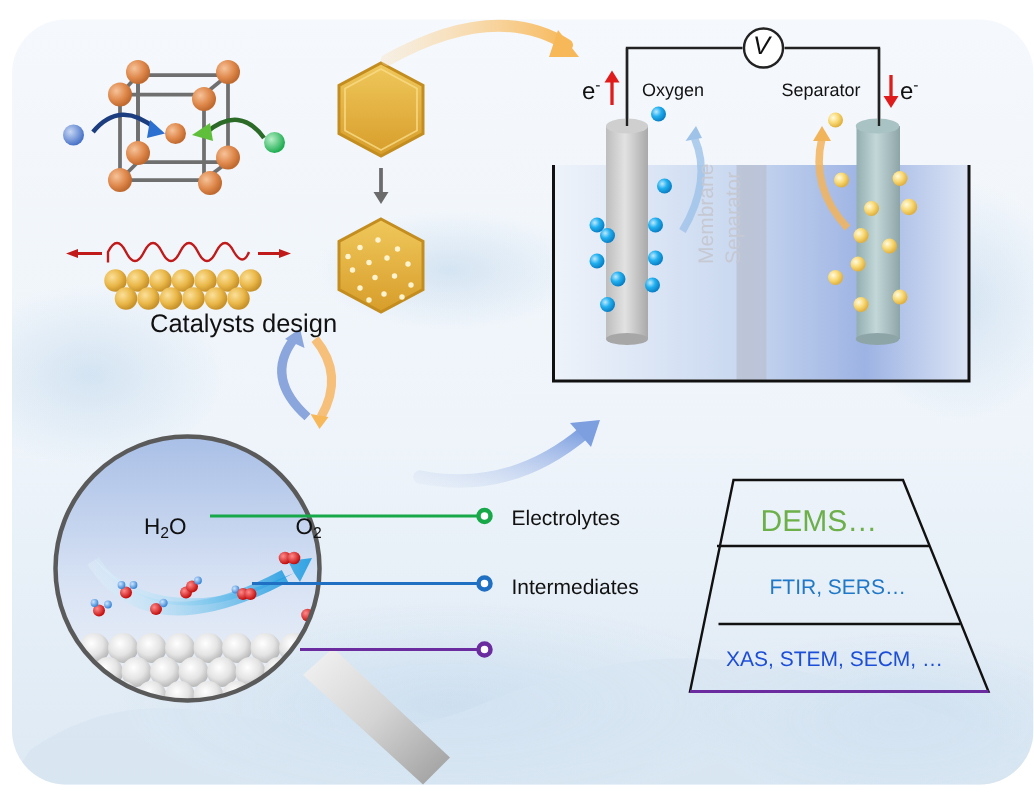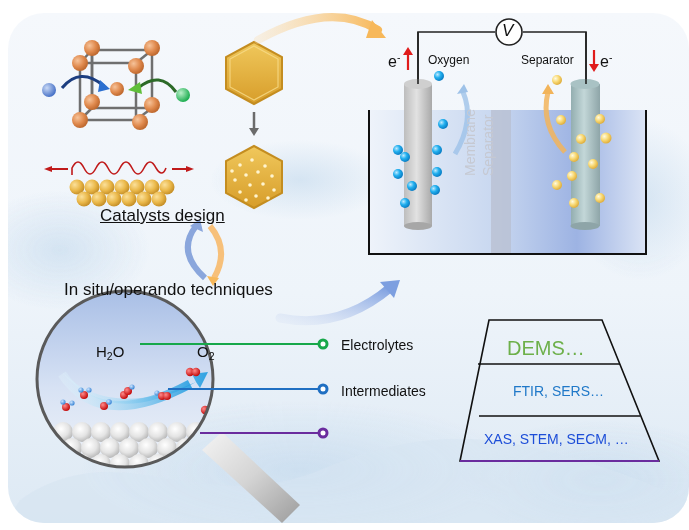--- a/index.html
+++ b/index.html
@@ -362,22 +362,21 @@
   </g>
 
   <g>
     <polygon points="489,320 602,320 659,461 460,461" fill="none" stroke="#111" stroke-width="1.6"></polygon>
     <line x1="478" y1="364" x2="620" y2="364" stroke="#111" stroke-width="1.6"></line>
     <line x1="479" y1="416" x2="640" y2="416" stroke="#111" stroke-width="1.6"></line>
     <line x1="460" y1="461" x2="659" y2="461" stroke="#6a2c9e" stroke-width="2"></line>
   </g>
 </svg>
 
-<div class="txt" style="left:100px;top:206px;font-size:17px;text-decoration:underline;">Catalysts design</div>
-<div class="txt" style="left:64px;top:280px;font-size:17px;">In situ/operando techniques</div>
+<div class="txt" style="left:100px;top:206px;font-size:17px;">Catalysts design</div>
 
 <div class="txt" style="left:502px;top:21px;font-size:17px;font-style:italic;">V</div>
 <div class="txt" style="left:388px;top:52px;font-size:16px;"><span>e</span><span class="sup">-</span></div>
 <div class="txt" style="left:600px;top:52px;font-size:16px;"><span>e</span><span class="sup">-</span></div>
 <div class="txt" style="left:428px;top:53px;font-size:12px;">Oxygen</div>
 <div class="txt" style="left:521px;top:53px;font-size:12px;">Separator</div>
 <div class="txt" style="left:463px;top:206px;transform:rotate(-90deg);transform-origin:0 0;font-size:14px;color:#c6c9d2;line-height:15px;">
   <div style="position:absolute;left:30px;top:0;">Membrane</div>
   <div style="position:absolute;left:30px;top:18px;">Separator</div>
 </div>

